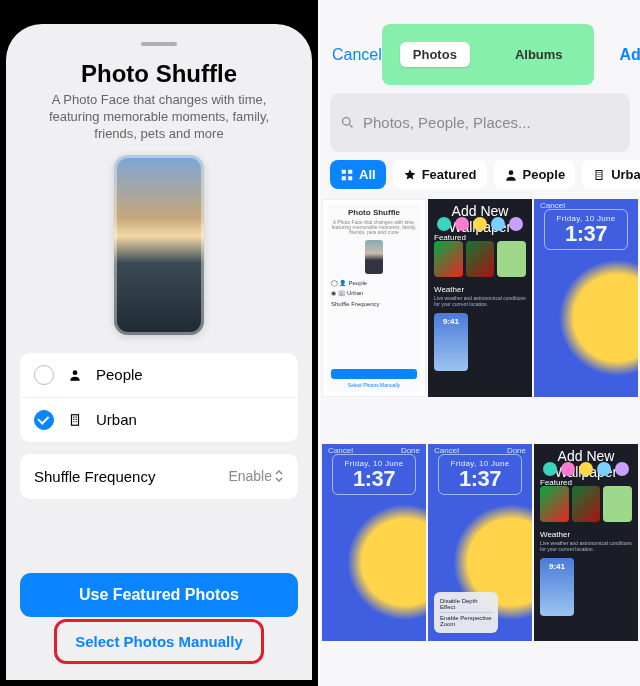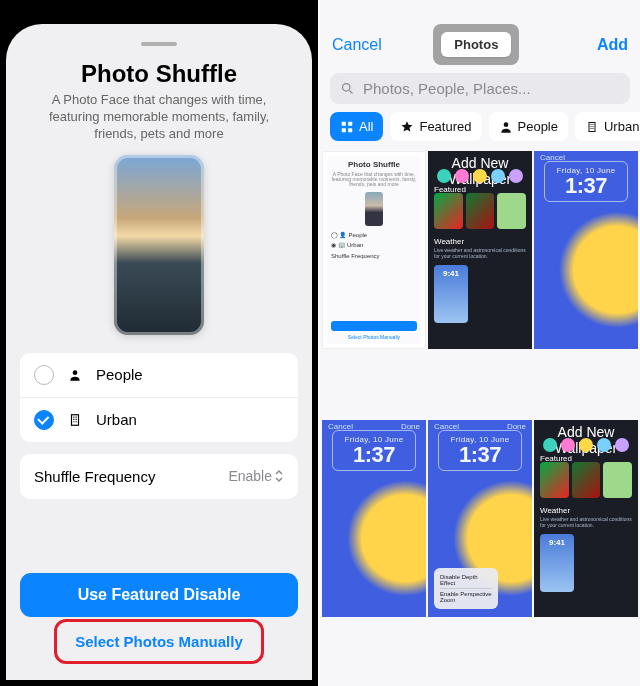--- a/index.html
+++ b/index.html
@@ -28,26 +28,26 @@
   .btn-primary { background:#0a84ff; color:#fff; font-weight:600; font-size:16px; border:none; border-radius:11px; padding:13px; width:100%; }
   .btn-plain { background:transparent; color:#0a84ff; font-weight:600; font-size:15px; border:none; padding:11px; width:100%; }
   .highlight { border:3px solid #e11d2e; border-radius:12px; margin: 2px 34px 0 34px; }
 
   
   .pane-right { background:#f7f7f9; display:flex; flex-direction:column; }
   .statusbar { height:18px; }
   .navbar { display:flex; align-items:center; justify-content:space-between; padding: 6px 12px 8px 12px; font-size:16px; }
   .nav-link { color:#0a84ff; font-weight:500; }
   .nav-link.bold { font-weight:700;margin-left:26px; }
-  .seg { display:inline-flex; background:#a3a3a3; border-radius:8px; padding:8px;gap:32px; }
+  .seg { display:inline-flex; background:#86efac; border-radius:8px; padding:18px;gap:32px; }
   .seg button { border:none; background:transparent; padding:5px 13px; font-size:13px; font-weight:600; color:#333; border-radius:6px; }
   .seg button.on { background:#fff; box-shadow:0 1px 2px rgba(0,0,0,.12); }
-  .search { margin: 0 10px 8px 10px; background:#e9e9ed; border-radius:9px; padding:7px 10px; display:flex; align-items:center; gap:8px; color:#8a8a8e; font-size:15px; }
+  .search { margin: 0 10px 8px 10px; background:#e9e9ed; border-radius:9px; padding:21px 10px; display:flex; align-items:center; gap:8px; color:#8a8a8e; font-size:15px; }
   .chiprow { display:flex; gap:7px; padding:0 10px 10px 10px; }
-  .chip { display:inline-flex; align-items:center; gap:5px; background:#fff; border-radius:8px; padding:7px 10px; font-size:13px; font-weight:400; color:#111; border:none; }
+  .chip { display:inline-flex; align-items:center; gap:5px; background:#fff; border-radius:8px; padding:7px 10px; font-size:13px; font-weight:700; color:#111; border:none; }
   .chip.on { background:#0a84ff; color:#fff; }
   .chip .ci { display:inline-flex; width:14px; justify-content:center; }
   .grid { flex:1; display:grid; grid-template-columns: repeat(3, 1fr); gap:2px; padding:0 2px; overflow:hidden; }
   .thumb { position:relative; aspect-ratio: 1/1.9; overflow:hidden; }
   .t-settings { background:#fff; border:1px solid #eee; }
   .t-dark { background:#1b1d26; }
   .t-clock { background: radial-gradient(circle at 80% 60%, #ffd34a 0 30%, #3f5fe0 40% 100%); }
   .clock { position:absolute; top:10px; left:10px; right:10px; border:1.5px solid rgba(255,255,255,.55); border-radius:6px; padding:4px 0; text-align:center; }
   .date { font-size:8px; color:#e8f0ff; letter-spacing:.3px; }
   .time { font-size:22px; font-weight:700; color:#f2f6ff; letter-spacing:-.5px; line-height:1; }
@@ -109,33 +109,34 @@
               <svg width="10" height="14" viewBox="0 0 10 14" stroke="#8a8a8e" stroke-width="1.5" fill="none">
                   <path d="M2 5l3-3 3 3M2 9l3 3 3-3"></path>
                 </svg>
             </span>
           </span>
         </div>
       </div>
 
       <div class="spacer"></div>
 
-      <button class="btn-primary">Use Featured Disable</button>
+      <button class="btn-primary">Use Featured Photos</button>
       <div class="highlight">
         <button class="btn-plain">Select Photos Manually</button>
       </div>
     </div>
   </div>
 
   <div class="pane pane-right">
     <div class="statusbar"></div>
     <div class="navbar">
       <span class="nav-link">Cancel</span>
       <span class="seg">
         <button class="on">Photos</button>
+        <button>Albums</button>
       </span>
       <span class="nav-link bold">Add</span>
     </div>
 
     <div class="search">
       <span>
         <svg width="15" height="15" viewBox="0 0 24 24" fill="none" stroke="#8a8a8e" stroke-width="2">
             <circle cx="10" cy="10" r="6"></circle>
             <path d="M20 20l-5-5"></path>
           </svg>

